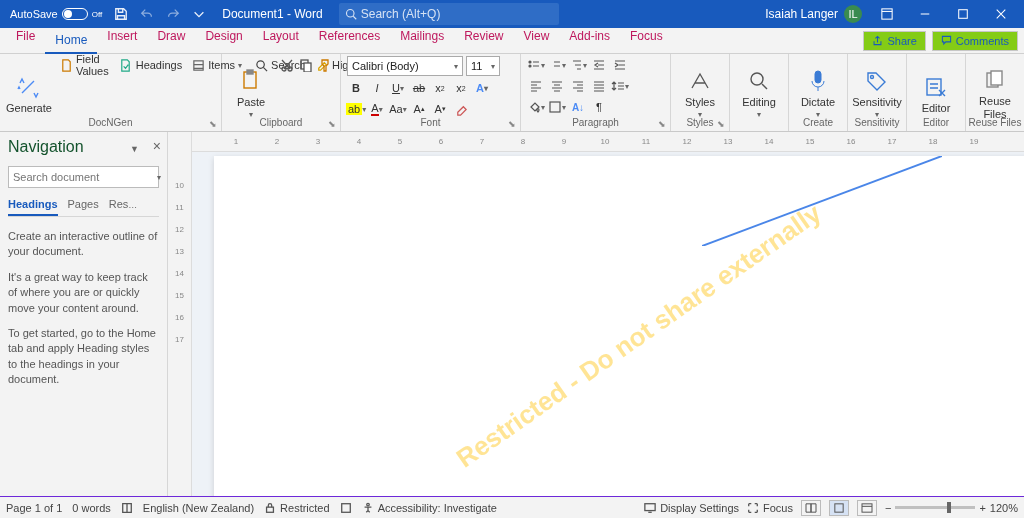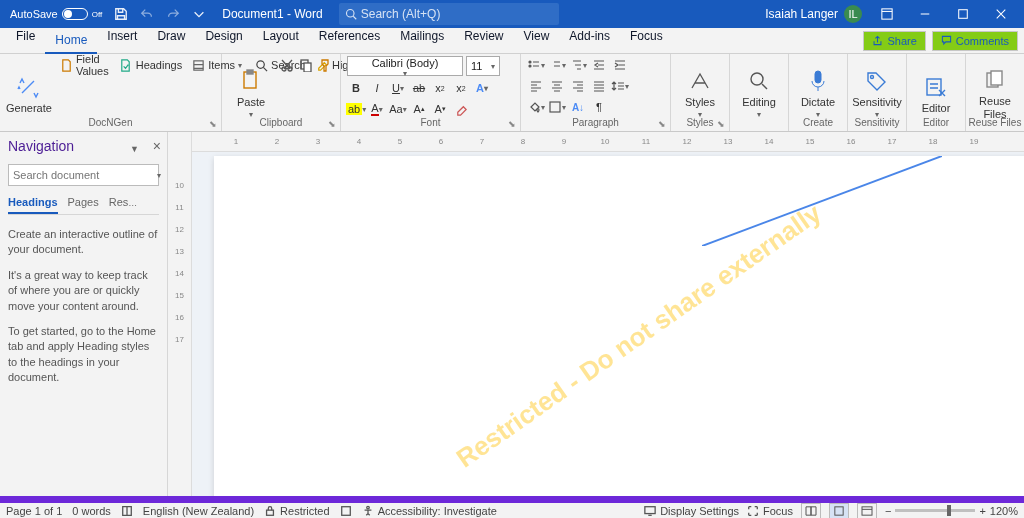--- a/index.html
+++ b/index.html
@@ -15,45 +15,45 @@
 .titlebar .doc-title { margin: 0 10px; font-size: 12px; }
 .titlebar .search { flex: 0 0 220px; background: #2f6dc6; height: 22px; border-radius: 2px; display: flex; align-items: center; padding: 0 6px; color: #d6e2f4; font-size: 12px; margin-left: 6px; }
 .titlebar .spacer { flex: 1; }
 .titlebar .user { display: flex; align-items: center; gap: 6px; font-size: 12px; padding: 0 6px; }
 .avatar { width: 18px; height: 18px; border-radius: 50%; background: #3a8b50; color: #fff; font-size: 11px; display: flex; align-items: center; justify-content: center; }
 .winbtn { width: 38px; height: 28px; display: flex; align-items: center; justify-content: center; }
 .winbtn svg { width: 12px; height: 12px; stroke: #fff; stroke-width: 1.2; fill: none; }
 
 
 .tabstrip { height: 26px; background: #f3f3f3; border-bottom: 1px solid #d0d0d0; display: flex; align-items: center; padding: 0 6px; }
-.tab { padding: 0 10px; height: 36px; line-height: 26px; font-size: 12px; color: #0f172a; }
+.tab { padding: 0 10px; height: 36px; line-height: 26px; font-size: 12px; color: #be185d; }
 .tab.active { color: #185abd; border-bottom: 2px solid #185abd; height: 26px; line-height: 24px; font-weight: 400; }
 .tabstrip .right { margin-left: auto; display: flex; gap: 6px; }
 .share-btn { border: 1px solid #c7c7c7; background: #84cc16; height: 20px; padding: 0 8px; font-size: 11px; color: #185abd; display: flex; align-items: center; gap: 4px; }
 
 
 .ribbon { height: 78px; background: #f3f3f3; border-bottom: 1px solid #c9c9c9; display: flex; }
 .group { border-right: 1px solid #d6d6d6; padding: 2px 6px 0 6px; display: flex; flex-direction: column; position: relative; }
 .group-label { position: absolute; bottom: 0; left: 0; right: 0; text-align: center; font-size: 10px; color: #666; height: 14px; }
 .group .body { flex: 1; display: flex; gap: 4px; }
 .bigbtn { width: 46px; display: flex; flex-direction: column; align-items: center; justify-content: center; gap: 2px; font-size: 11px; color: #333; }
 .bigbtn .ic { width: 28px; height: 26px; display: flex; align-items: center; justify-content: center; }
 .col { display: flex; flex-direction: row; gap: 1px; }
 .smbtn { height: 18px; padding: 0 4px; display: flex; align-items: center; gap: 3px; font-size: 11px; color: #333; }
 .smbtn .sic { width: 14px; height: 14px; display: flex; align-items: center; justify-content: center; }
-.fontbox { width: 116px; height: 20px; border: 1px solid #aaa; background: #fff; font-size: 11px; padding: 0 4px; display: flex; align-items: center; justify-content: space-between; flex-direction: column;}
+.fontbox { width: 116px; height: 20px; border: 1px solid #aaa; background: #fff; font-size: 11px; padding: 0 4px; display: flex; align-items: center; justify-content: space-between;}
 .sizebox { width: 34px; height: 20px; border: 1px solid #aaa; background: #fff; font-size: 11px; padding: 0 4px; display: flex; align-items: center; justify-content: space-between;}
 .btnrow { display: flex; gap: 3px; }
 .iconbtn { width: 18px; height: 18px; display: flex; align-items: center; justify-content: center; font-size: 11px; color: #333;}
 .launcher { position: absolute; right: 2px; bottom: 2px; width: 10px; height: 10px; font-size: 9px; color: #888;}
 
 
 .workspace { display: flex; height: calc(518px - 28px - 26px - 78px - 22px); background: #eef2f7; }
 .navpane { width: 168px; background: #f3f3f3; border-right: 1px solid #d6d6d6; padding: 6px 8px; position: relative;}
-.navpane h2 { font-size: 14px; font-weight: 400; color: #4c1d95; }
+.navpane h2 { font-size: 16px; font-weight: 400; color: #14532d; }
 .navpane .close { position: absolute; right: 6px; top: 6px; font-size: 14px; color: #666;}
 .navpane .tri { position: absolute; right: 28px; top: 12px; font-size: 9px; color: #666;}
 .searchdoc { margin-top: 10px; height: 22px; border:1px solid #bbb; background:#fff; display: flex; align-items:center; padding:0 4px;}
 .searchdoc input { border:none; outline:none; flex:1; font-size:11px;}
 .navtabs { display:flex; gap:10px; margin-top:10px; font-size:11px; border-bottom:1px solid #d6d6d6;}
 .navtab { padding-bottom:4px; color:#666;}
 .navtab.active { color:#185abd; border-bottom:2px solid #185abd; font-weight:600;}
 .navhelp { margin-top:12px; font-size:11px; color:#555; line-height:1.4;}
 .navhelp p { margin-bottom:10px;}
 
@@ -62,21 +62,21 @@
 .vruler div { height:18px; display:flex; align-items:center;}
 .canvas { flex:1; position:relative; overflow:hidden; background:#eef2f7;}
 .hruler { height:20px; background:#f3f3f3; border-bottom:1px solid #dcdcdc; display:flex; align-items:center; font-size:8px; color:#888; padding-left:24px; gap:1px;}
 .hruler .tick { width:40px; text-align:center;}
 .page { position:absolute; left:22px; top:24px; right:-40px; bottom:-20px; background:#fff; box-shadow:0 2px 6px rgba(0,0,0,.15);}
 .watermark { position:absolute; left:50%; top:50%; transform: translate(-50%,-50%) rotate(-35deg); color:#ffe28a; font-size:26px; white-space:nowrap; opacity:.9; font-weight:600;}
 .diag { position:absolute; left:510px; top:24px; width:240px; height:90px;}
 .diag line { stroke:#4a86e8; stroke-width:2;}
 
 
-.statusbar { height:22px; background:#f3f3f3; border-top:7px solid #6d28d9; display:flex; align-items:center; font-size:11px; color:#444; padding:0 6px; gap:10px;}
+.statusbar { height:22px; background:#f3f3f3; border-top:1px solid #6d28d9; display:flex; align-items:center; font-size:11px; color:#444; padding:0 6px; gap:10px;}
 .statusbar .sb-item { display:flex; align-items:center; gap:4px;}
 .statusbar .sb-item svg { width:12px; height:12px; stroke:#555; fill:none; stroke-width:1.5;}
 .statusbar .right { margin-left:auto; display:flex; align-items:center; gap:8px;}
 .viewbtn { width:20px; height:16px; border:1px solid #bbb; display:flex; align-items:center; justify-content:center;}
 .viewbtn.active { background:#d6e2f4;}
 .zoom { display:flex; align-items:center; gap:4px;}
 .zoom .track { width:80px; height:3px; background:#c0c0c0; position:relative;}
 .zoom .thumb { position:absolute; left:52px; top:-4px; width:4px; height:11px; background:#666;}
 .carat { font-size:8px; color:#666;}
 </style>

